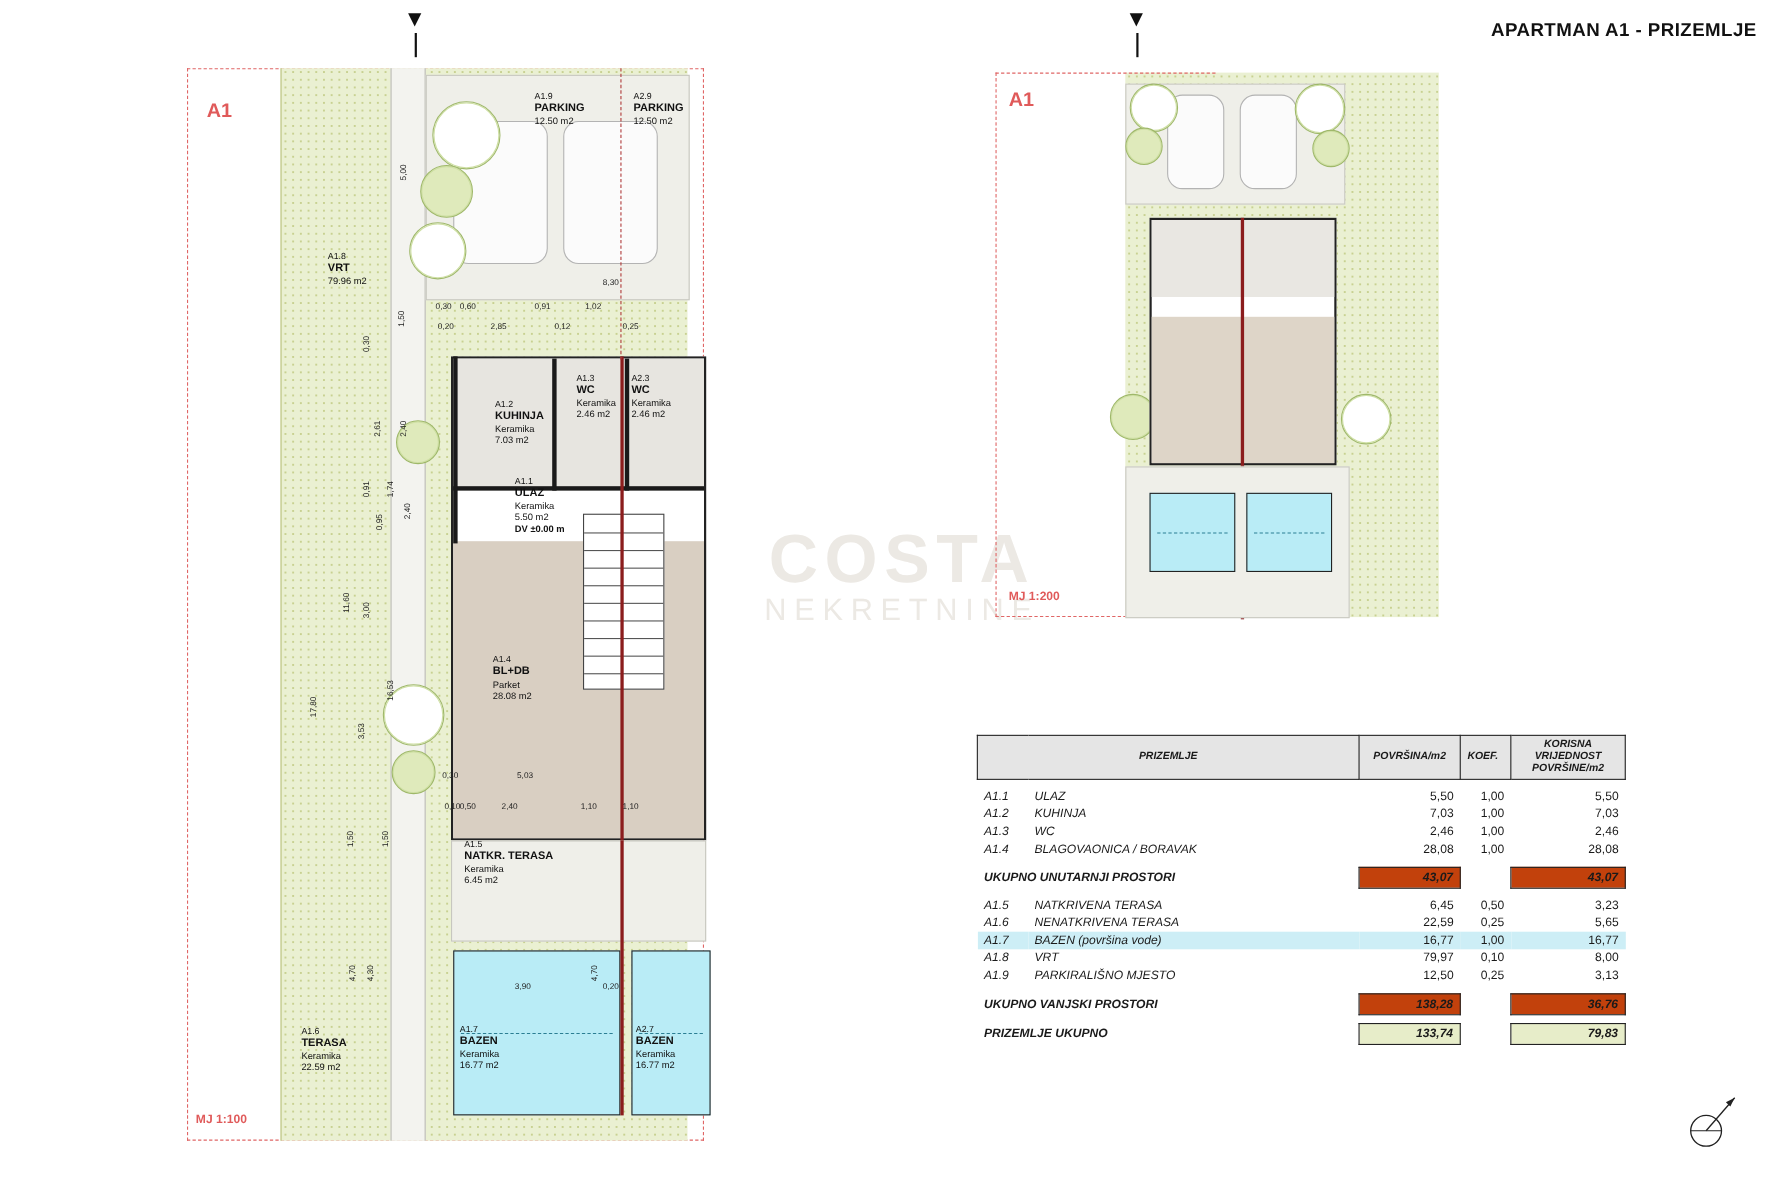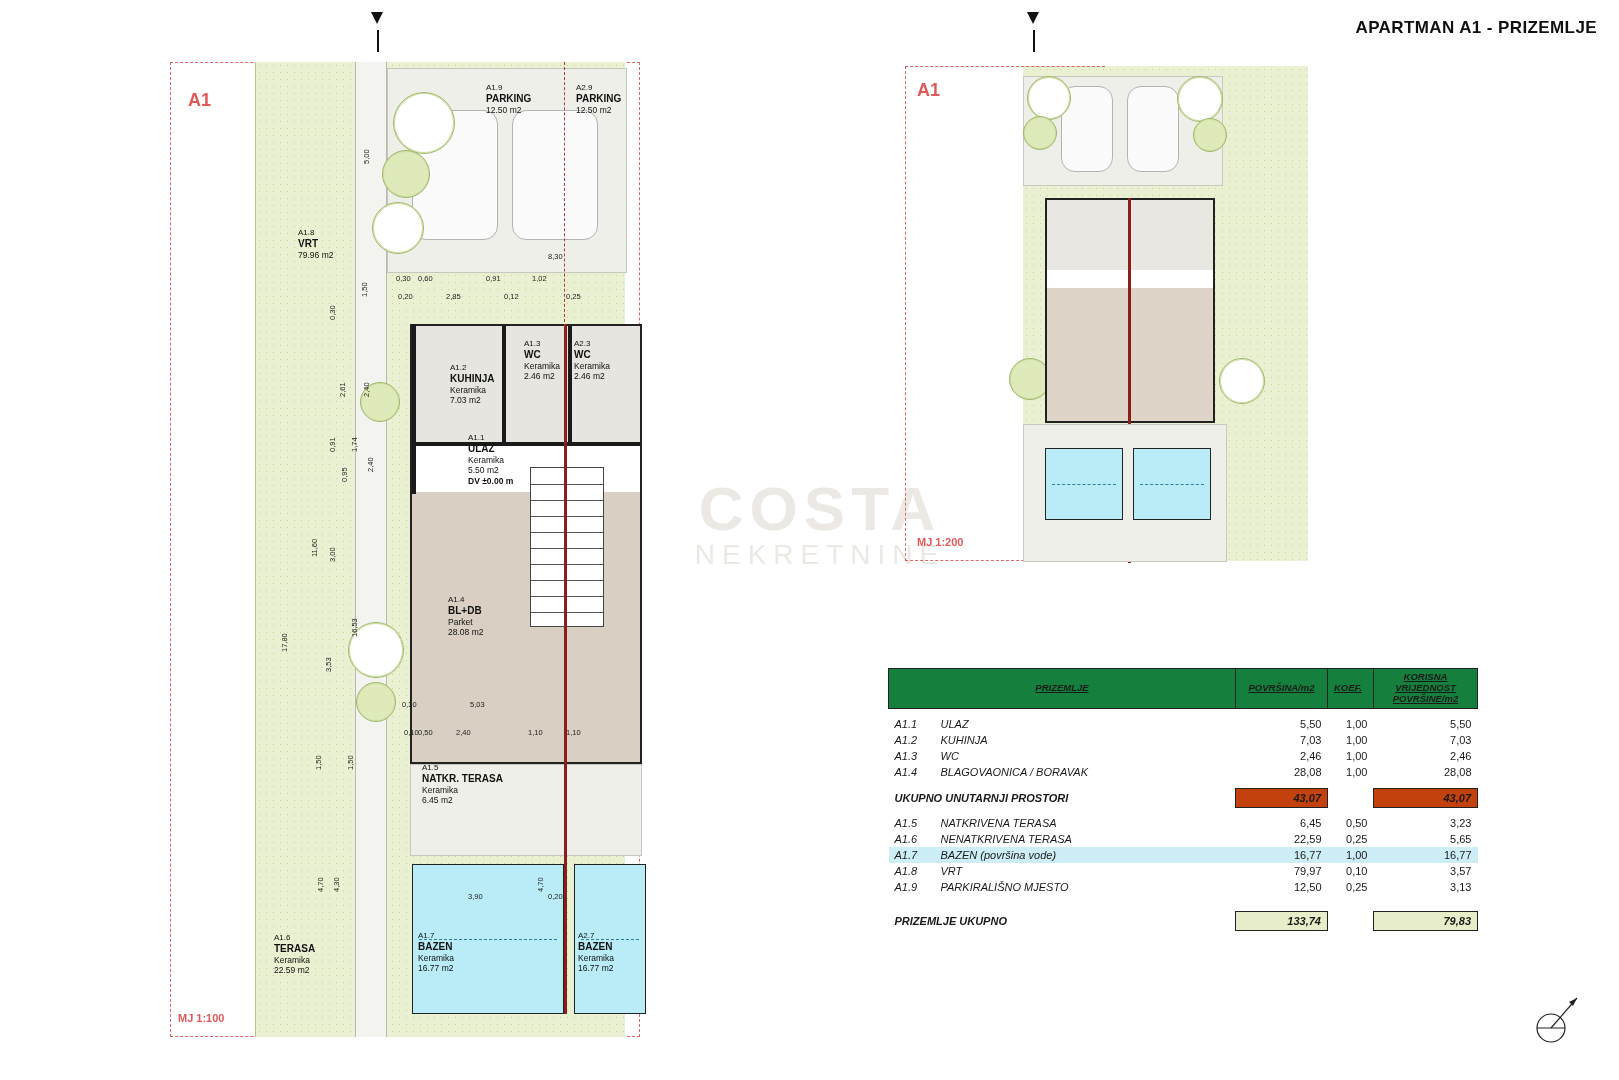--- a/index.html
+++ b/index.html
@@ -106,21 +106,21 @@
   
   .areas-table {
     position:absolute; left:888px; top:668px; width:590px;
     font-size:11px; border-collapse:collapse;
   }
   .areas-table td, .areas-table th { padding:3px 6px; }
   .tbl-title {
     text-align:center; font-style:italic; font-weight:bold; font-size:12px;
     background:#e7edc9; border:1px solid #222;
   }
-  .hdr td { background:#15803d; border:1px solid #222; text-align:center; font-size:9.5px; font-style:italic; font-weight:bold; line-height:1.15;text-decoration:underline; }
+  .hdr td { background:#e5e5e5; border:1px solid #222; text-align:center; font-size:9.5px; font-style:italic; font-weight:bold; line-height:1.15; }
   .code { width:46px; font-style:italic; }
   .nm { font-style:italic; }
   .num { text-align:right; width:92px; }
   .koef { text-align:right; width:46px; }
   .kor { text-align:right; width:104px; }
   .row td { border:none; padding-top:2px; padding-bottom:2px; }
   .sum td { font-weight:bold; font-style:italic; }
   .box { border:1px solid #222; }
   .grey { background:#c2410c; }
   .green { background:#e7edc9; }
@@ -424,34 +424,40 @@
     <td class="nm">BAZEN (površina vode)</td>
     <td class="num">16,77</td>
     <td class="koef">1,00</td>
     <td class="kor">16,77</td>
   </tr>
   <tr class="row">
     <td class="code">A1.8</td>
     <td class="nm">VRT</td>
     <td class="num">79,97</td>
     <td class="koef">0,10</td>
-    <td class="kor">3,57</td>
+    <td class="kor">8,00</td>
   </tr>
   <tr class="row">
     <td class="code">A1.9</td>
     <td class="nm">PARKIRALIŠNO MJESTO</td>
     <td class="num">12,50</td>
     <td class="koef">0,25</td>
     <td class="kor">3,13</td>
   </tr>
 
   <tr class="spacer">
         <td colspan="5"></td>
       </tr>
 
+  <tr class="sum">
+    <td colspan="2">UKUPNO VANJSKI PROSTORI</td>
+    <td class="num box grey">138,28</td>
+    <td></td>
+    <td class="kor box grey">36,76</td>
+  </tr>
 
   <tr class="spacer">
         <td colspan="5"></td>
       </tr>
 
   <tr class="sum">
     <td colspan="2">PRIZEMLJE UKUPNO</td>
     <td class="num box green">133,74</td>
     <td></td>
     <td class="kor box green">79,83</td>

